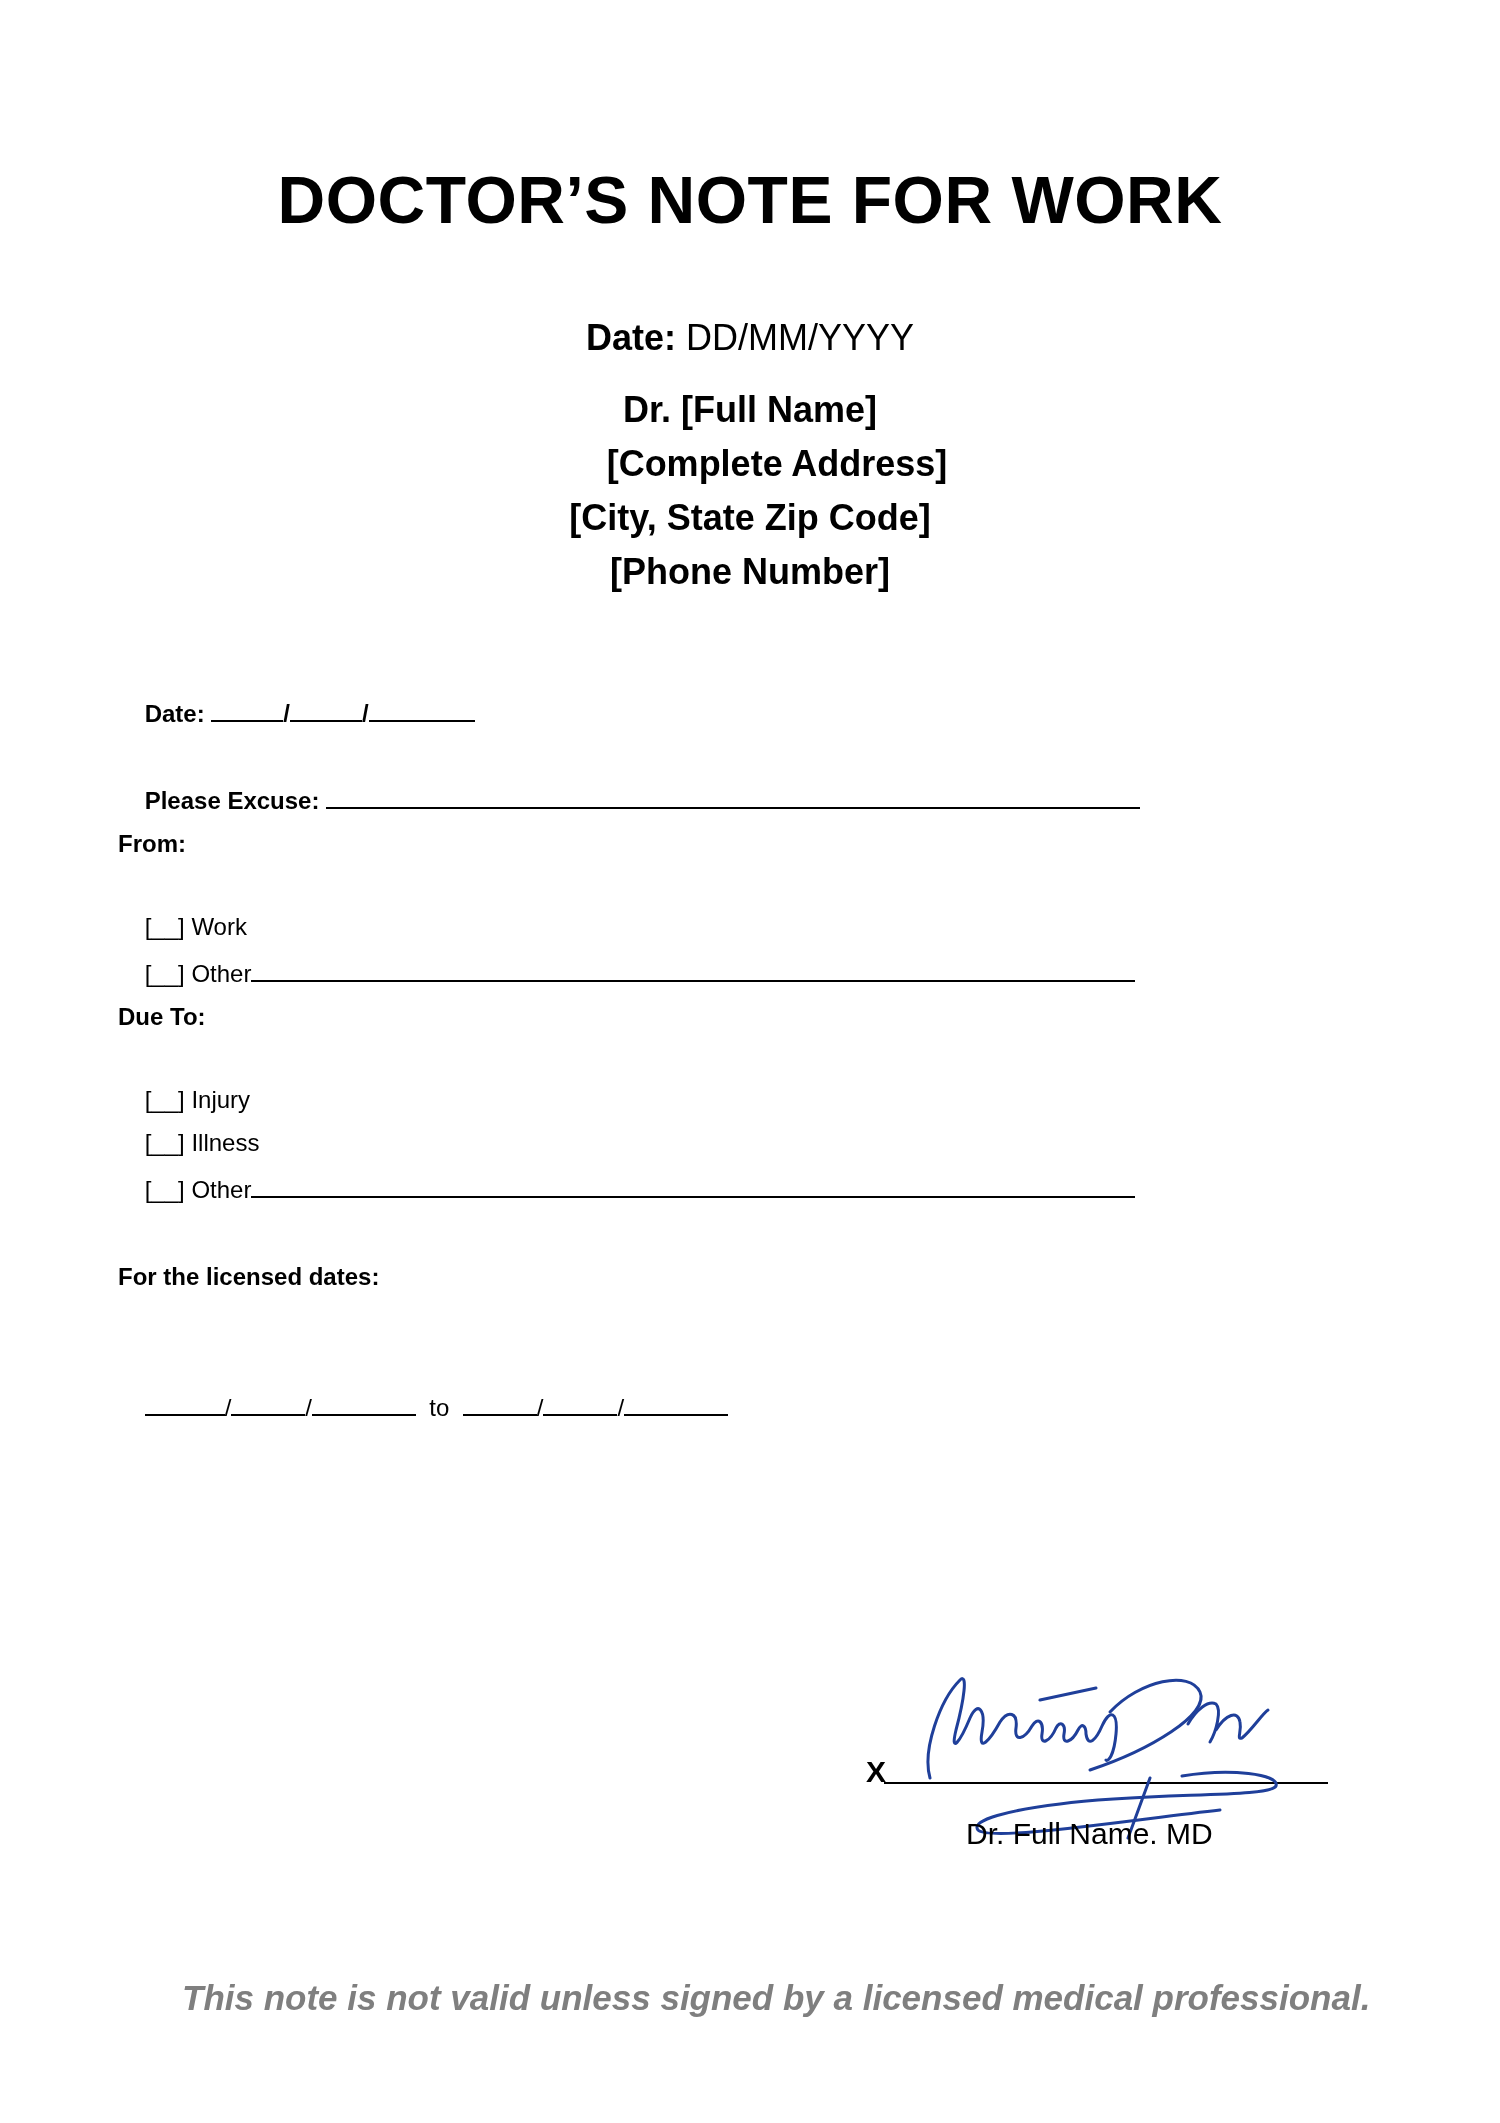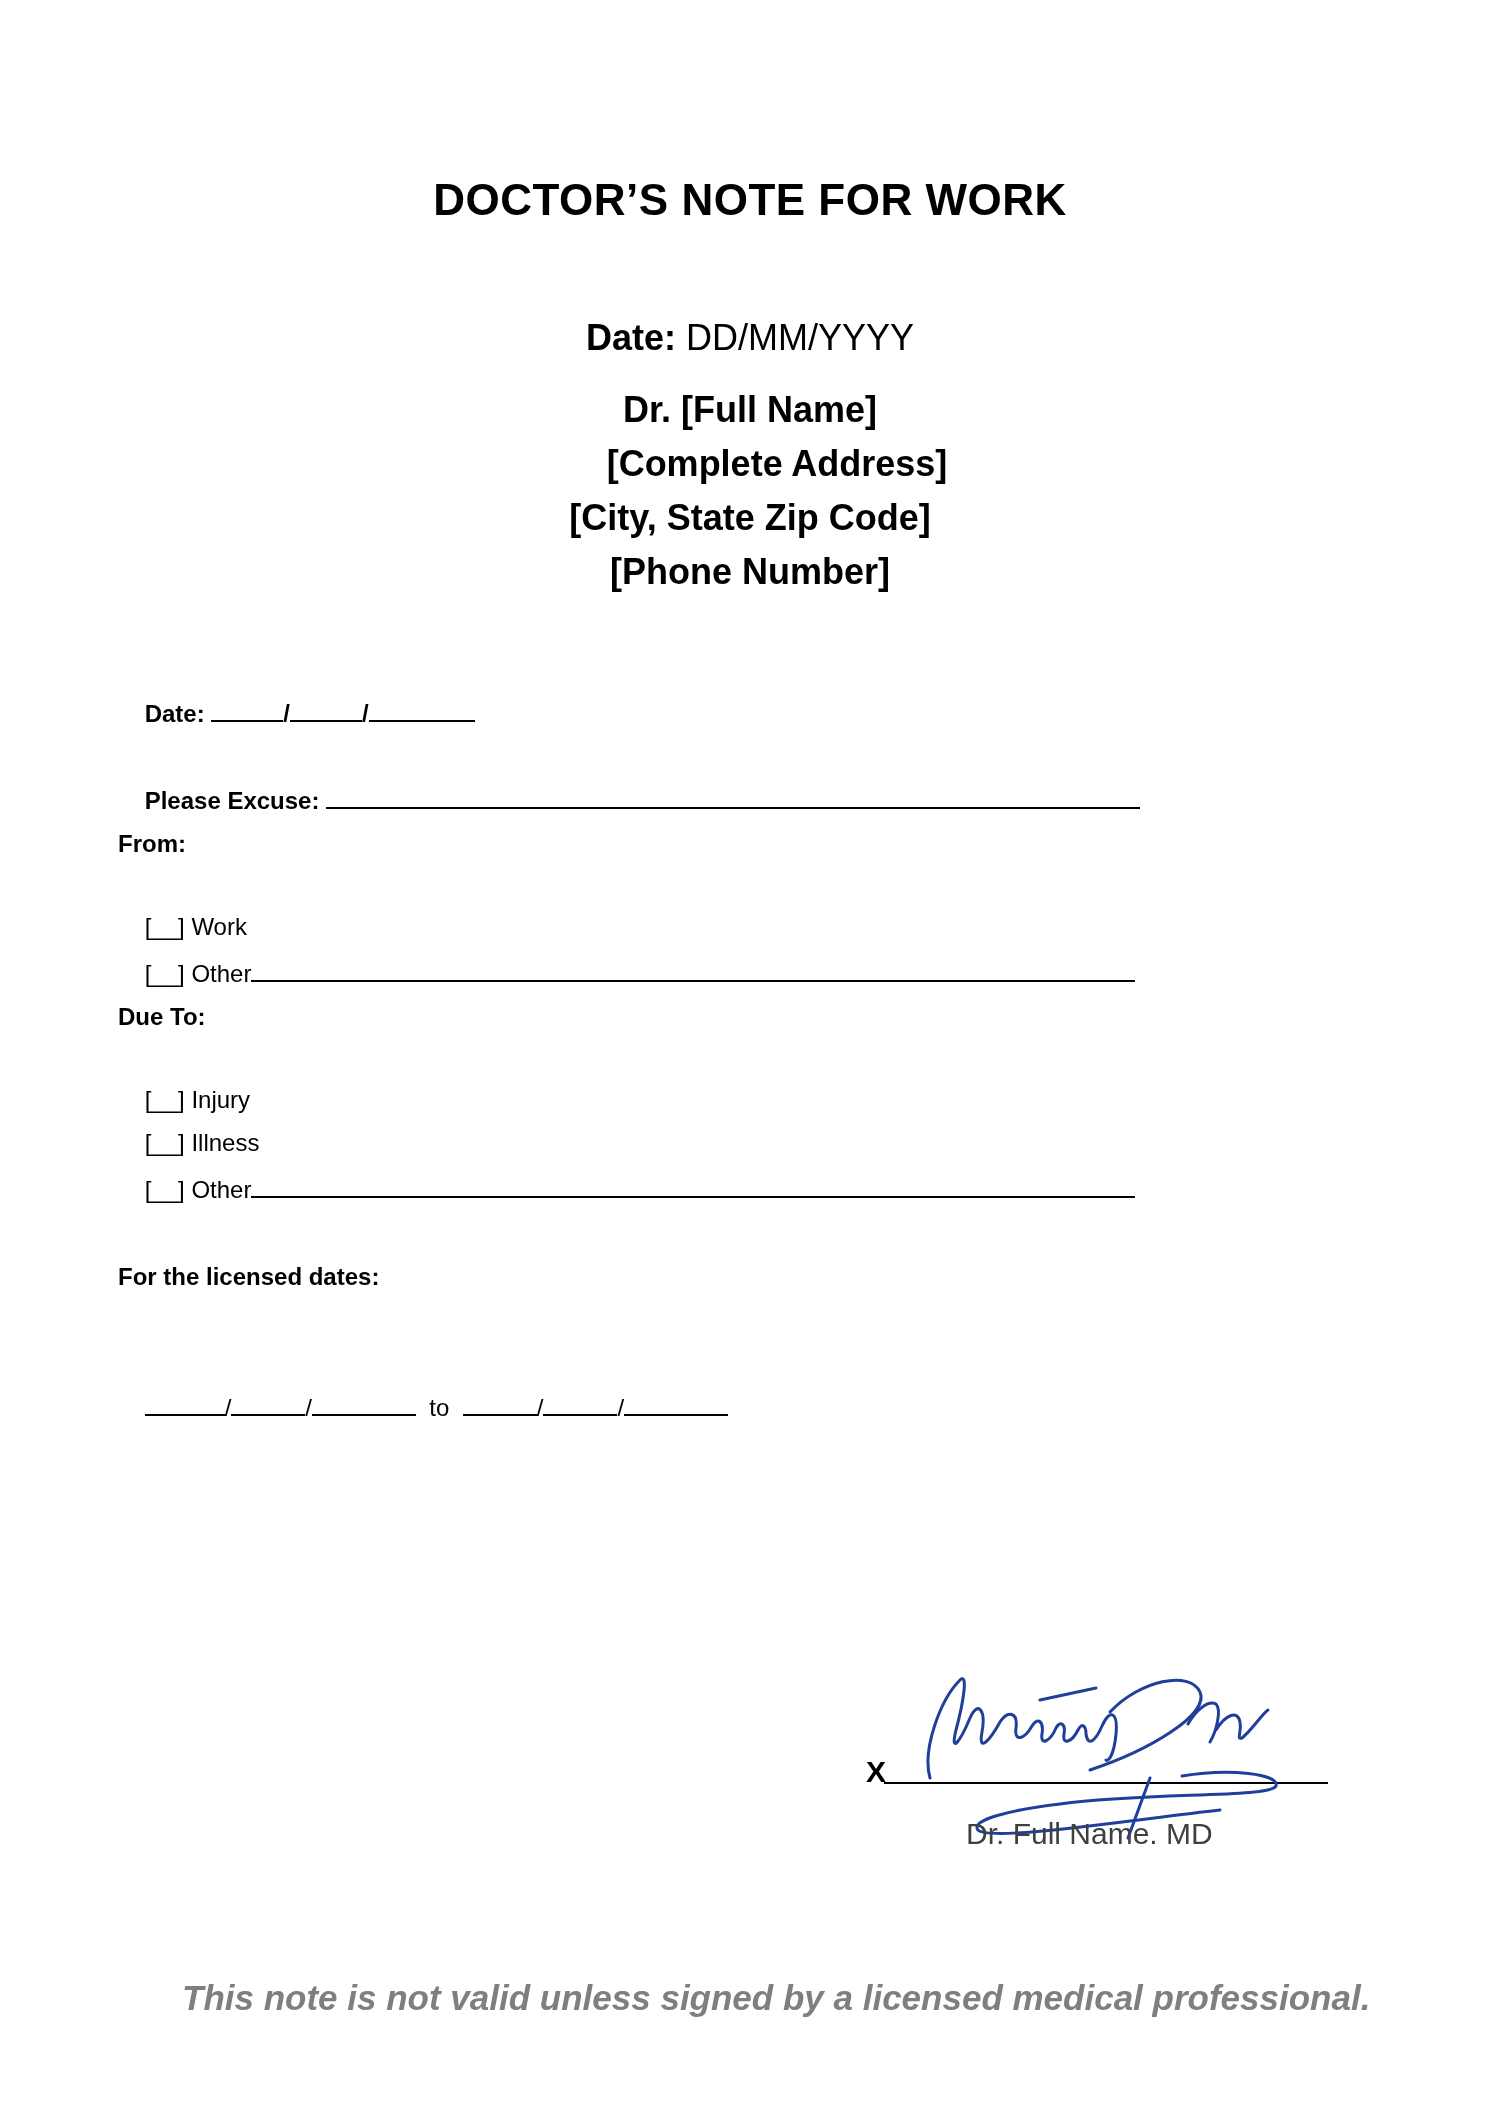--- a/index.html
+++ b/index.html
@@ -1,19 +1,19 @@
 <!DOCTYPE html>
 <html><head>
 <meta charset="utf-8">
 <style>
   html, body { margin:0; padding:0; background:#ffffff; }
   body { width:1500px; height:2123px; position:relative; overflow:hidden;
          font-family:"Liberation Sans", "DejaVu Sans", sans-serif; color:#000; }
   .abs { position:absolute; white-space:pre; }
-  .title { left:0; width:1500px; text-align:center; top:150px; font-size:44px; font-weight:bold; letter-spacing:0.5px; line-height:100px; }
+  .title { left:0; width:1500px; text-align:center; top:150px; font-size:66px; font-weight:bold; letter-spacing:0.5px; line-height:100px; }
   .center { left:0; width:1500px; text-align:center; font-size:36px; line-height:40px; }
   .b { font-weight:bold; }
   .left { left:118px; font-size:24px; line-height:40px; }
   .u { display:inline-block; border-bottom:2.5px solid #000; height:30px; vertical-align:baseline; }
   .sig-x { left:866px; top:1752px; font-size:30px; font-weight:bold; line-height:40px; }
   .sig-line { position:absolute; left:884px; top:1782px; width:444px; height:0; border-top:2.5px solid #000; }
   .sig-name { left:966px; top:1814px; font-size:30px; line-height:40px; }
   .footer { left:182px; top:1980px; font-size:35px; font-style:italic; line-height:36px;font-weight:bold; }
   svg.signature { position:absolute; left:920px; top:1670px; width:420px; height:170px; overflow:visible; }
 </style>
@@ -66,17 +66,17 @@
   <div class="abs sig-x">X</div>
   <div class="sig-line"></div>
   <svg class="signature" viewBox="0 0 420 170">
     <path d="M10,108 C2,80 20,30 40,10 C48,2 44,30 36,60 C30,85 40,72 50,48 C58,30 66,40 62,62 C58,84 70,70 80,52 C88,40 98,42 96,58 C94,72 104,70 112,56 C118,46 124,52 122,64 C120,76 130,72 136,58 C140,50 146,54 144,64 C142,76 152,72 158,60 C162,52 166,56 166,64 C168,78 176,70 182,56 C190,38 198,42 196,64 C194,86 188,92 186,90" fill="none" stroke="#1F3F9A" stroke-width="3" stroke-linecap="round"></path>
     <path d="M120,30 L176,18" fill="none" stroke="#1F3F9A" stroke-width="3" stroke-linecap="round"></path>
     <path d="M190,42 C220,10 270,0 280,22 C290,44 230,80 170,100" fill="none" stroke="#1F3F9A" stroke-width="3" stroke-linecap="round"></path>
     <path d="M230,108 L208,168" fill="none" stroke="#1F3F9A" stroke-width="3" stroke-linecap="round"></path>
     <path d="M268,54 C276,40 288,30 296,34 C302,40 296,62 290,72 M296,60 C306,44 318,40 320,52 C322,62 316,70 322,68 C332,60 342,44 348,40" fill="none" stroke="#1F3F9A" stroke-width="3" stroke-linecap="round"></path>
     <path d="M262,106 C310,98 360,104 356,116 C350,128 230,122 140,134 C90,140 50,150 58,160 C70,172 210,150 300,140" fill="none" stroke="#1F3F9A" stroke-width="3" stroke-linecap="round"></path>
   </svg>
-  <div class="abs sig-name" style="color:#404040;">Dr. Full Name. MD</div>
+  <div class="abs sig-name" style="color:#000000;">Dr. Full Name. MD</div>
 
   <div class="abs footer" style="color:#7F7F7F;">This note is not valid unless signed by a licensed medical professional.</div>
 
 </div>
 
 </body></html>

